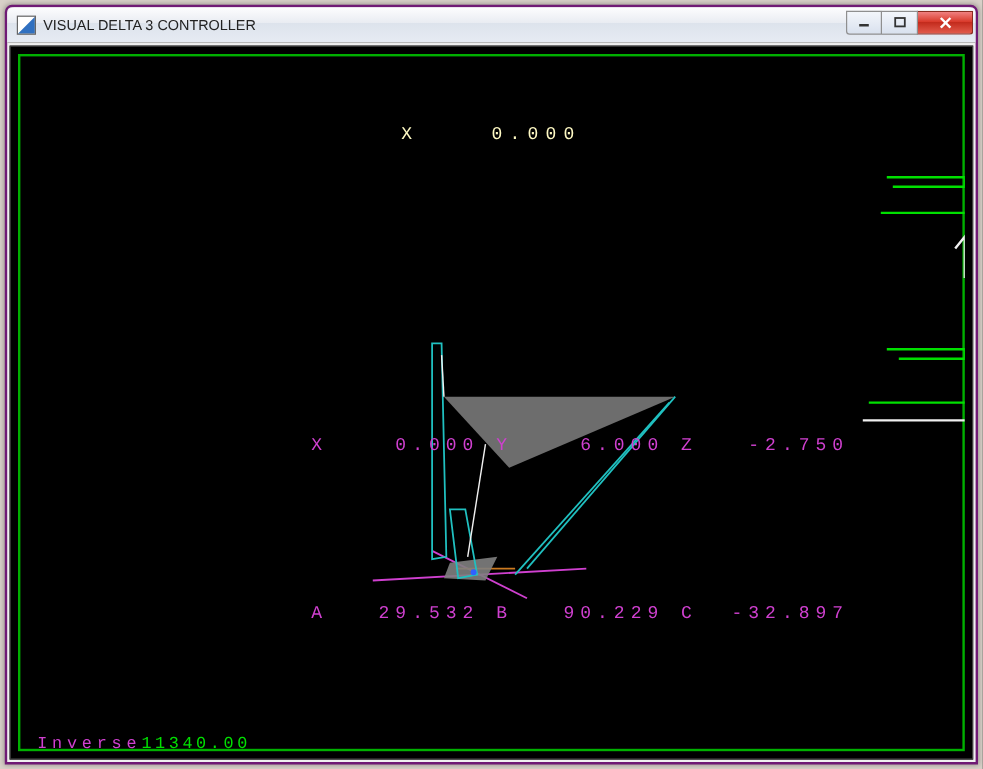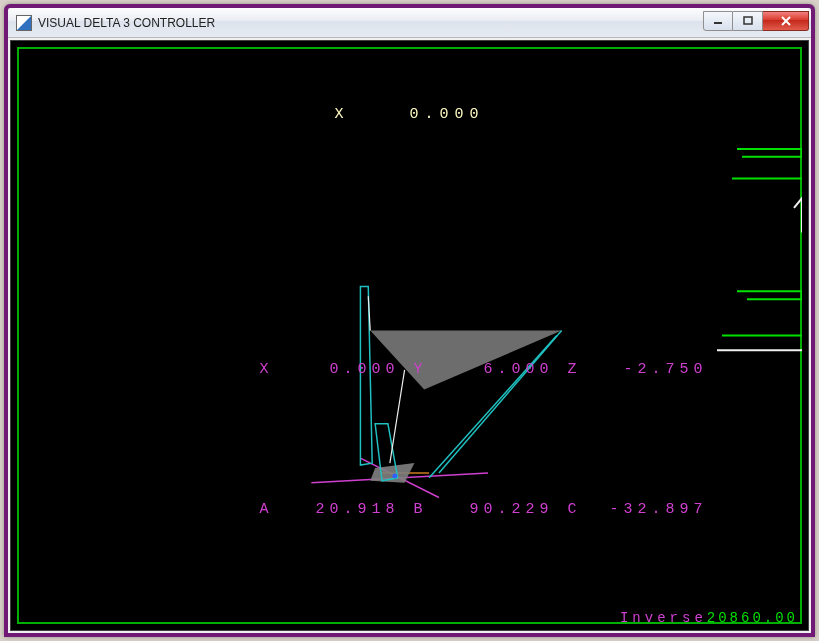--- a/index.html
+++ b/index.html
@@ -3,21 +3,21 @@
 <meta charset="utf-8">
 <style>
   * { box-sizing: border-box; margin: 0; padding: 0; }
   html, body { width: 819px; height: 641px; overflow: hidden; font-family: "Courier New", monospace; }
   body { background: #d8d0c8; }
 
   
   .window {
     position: absolute; left: 4px; top: 4px; width: 811px; height: 633px;
     background: #f0f0f0;
-    border: 4px solid #701a75;
+    border: 2px solid #701a75;
     border-radius: 6px 6px 0 0;
     box-shadow: 0 0 4px rgba(0,0,0,0.3);
     display: flex; flex-direction: column;
   }
   .titlebar {
     height: 30px;
     background: linear-gradient(to bottom, #fdfdfe 0%, #e9ecf2 45%, #dde3ec 46%, #e6ebf3 100%);
     border-bottom: 1px solid #b8b8b8;
     border-radius: 6px 6px 0 0;
     display: flex; align-items: center;
@@ -78,23 +78,23 @@
   .bottom-rows {
     position:absolute; left: 0; right:0; bottom: 22px;
     color: #d040d0;
     font-size: 15px; letter-spacing: 5px;
     text-align:center;
     white-space: pre;
     line-height: 28px;
     margin-left: 36px;
   }
   .bottom-status {
-    position:absolute; left: 12px; bottom: 4px; right: 10px;
+    position:absolute; left: 22px; bottom: 4px; right: 10px;
     color: #d040d0; font-size: 14px; letter-spacing: 4px;
-    display:flex; justify-content: flex-end;
+    display:flex; justify-content: flex-start;
   }
   .bottom-status .right { color: #00e000; letter-spacing: 3px;}
 
   
   .viewport {
     position:absolute; left:0; top:0; width:100%; height:100%;
   }
 
   
   .side-lines { position:absolute; right:6px; top:0; width:120px; height:100%; }
@@ -169,22 +169,22 @@
         <line x1="40" y1="300" x2="120" y2="300" stroke="#00e000"></line>
         <line x1="35" y1="315" x2="120" y2="315" stroke="#f0f0f0"></line>
       </g>
     </svg>
 
     <div class="bottom-rows">
       <div class="row">
         <span>X</span>    <span>0.000</span> <span>Y</span>    <span>6.000</span> <span>Z</span>   <span>-2.750</span>
       </div>
       <div class="row">
-        <span>A</span>   <span>20.918</span> <span>B</span>   <span>90.229</span> <span>C</span>  <span>-32.897</span>
+        <span>A</span>   <span>29.532</span> <span>B</span>   <span>90.229</span> <span>C</span>  <span>-32.897</span>
       </div>
     </div>
 
     <div class="bottom-status">
       <span>Inverse</span>
-      <span class="right">20860.00</span>
+      <span class="right">11340.00</span>
     </div>
   </div>
 </div>
 
 </body></html>

